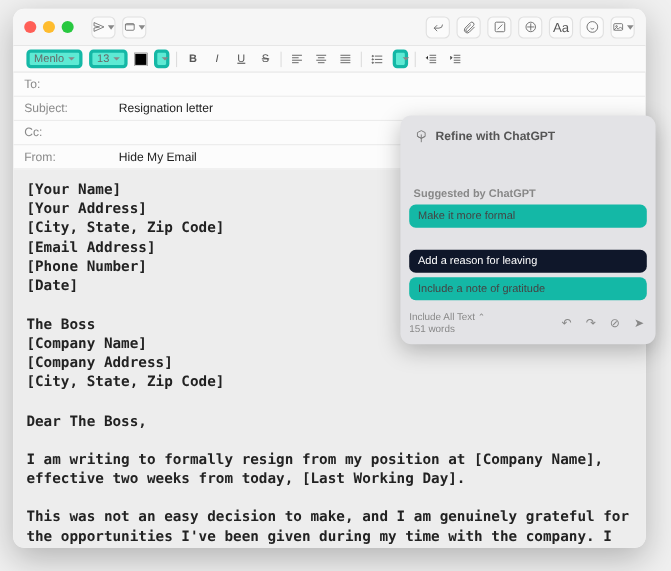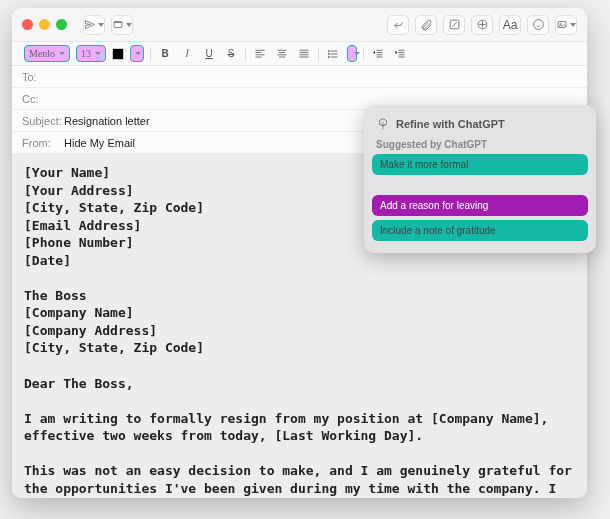--- a/index.html
+++ b/index.html
@@ -13,41 +13,41 @@
   .left-controls, .right-controls { display:flex; align-items:center; gap:6px; }
   .traffic { display:flex; gap:6px; margin-right:10px;}
   .dot { width:11px; height:11px; border-radius:50%; }
   .dot.red{background:#ff5f57;} .dot.yellow{background:#febc2e;} .dot.green{background:#28c840;}
   .tb-btn { width:22px; height:20px; border-radius:5px; display:flex; align-items:center; justify-content:center; background:#fbfbfb; border:1px solid #e0e0e0; }
   .tb-btn.split::after{content:"";width:0;height:0;border-left:3px solid transparent;border-right:3px solid transparent;border-top:4px solid #888;margin-left:2px;}
   .tb-btn svg{width:13px;height:13px;stroke:#666;fill:none;stroke-width:1.5;}
   .tb-glyph{font-size:12px;color:#555;}
 
   .formatbar { height:24px; display:flex; align-items:center; gap:6px; padding:0 12px; background:#fafafa; border-bottom:1px solid #e5e5e5; font-size:10px; color:#666;}
-  .fb-select{display:flex;align-items:center;gap:2px;padding:1px 4px;border:1px solid #14b8a6;border-radius:4px;background:#f0abfc;font-size:10px;height:17px;font-family:Liberation Serif, serif;}
+  .fb-select{display:flex;align-items:center;gap:2px;padding:1px 4px;border:3px solid #14b8a6;border-radius:4px;background:#5eead4;font-size:10px;height:17px;}
   .fb-select::after{content:"";width:0;height:0;border-left:3px solid transparent;border-right:3px solid transparent;border-top:3px solid #888;margin-left:2px;}
   .swatch{width:12px;height:12px;background:#000;border:1px solid #ccc;}
   .fb-sep{width:1px;height:14px;background:#ddd;}
   .fb-btn{width:16px;height:16px;display:flex;align-items:center;justify-content:center;font-size:10px;color:#555;}
 
   .headers { font-size:11px; color:#555; }
-  .hrow{display:flex;align-items:center;border-bottom:1px solid #ececec;padding:4px 10px;min-height:22px;}
+  .hrow{display:flex;align-items:center;border-bottom:1px solid #ececec;padding:4px 10px;min-height:22px;gap:44px;}
   .hlabel{width:42px;color:#8a8a8a;}
   .hval{flex:1;color:#222;}
   .to-pill{display:inline-flex;align-items:center;background:#cfe5ff;border:1px solid #9ec9ff;color:#0a4a9e;border-radius:3px;padding:1px 4px;font-size:10px;}
   .to-pill::after{content:"";width:0;height:0;border-left:3px solid transparent;border-right:3px solid transparent;border-top:3px solid #447ac1;margin-left:3px;}
 
   .body-area{flex:1;background:#ededed;padding:10px 12px;font-family:Menlo,monospace;font-size:13px;line-height:1.35;color:#222;white-space:pre-wrap;overflow:hidden;position:relative;font-weight:bold;}
 
   
   .popover{position:absolute;right:14px;top:105px;width:232px;background:#e3e3e6;border-radius:10px;box-shadow:0 6px 20px rgba(0,0,0,0.25);padding:8px;font-family:-apple-system,Arial,sans-serif;}
   .pop-title{display:flex;align-items:center;gap:6px;font-size:11px;font-weight:600;color:#555;padding:4px 4px 8px 4px;}
-  .pop-sub{font-size:10px;color:#888;font-weight:600;padding:0 4px 4px;}
+  .pop-sub{font-size:10px;color:#888;font-weight:600;padding:0 4px 4px;margin-top:32px;}
   .sugg{background:#14b8a6;border-radius:6px;padding:5px 8px;font-size:10px;color:#444;margin-bottom:4px;}
-  .sugg.sel{background:#a21caf;color:#fff;margin-top:20px;}
+  .sugg.sel{background:#0f172a;color:#fff;margin-top:20px;}
   .pop-foot{display:flex;align-items:center;justify-content:space-between;padding-top:6px;font-size:9px;color:#888;}
   .pop-foot-left{line-height:1.2;}
   .pop-icons{display:flex;gap:8px;align-items:center;}
   .pop-icons span{width:14px;height:14px;display:flex;align-items:center;justify-content:center;color:#888;font-size:11px;}
   .openai-ico{width:14px;height:14px;}
   .openai-ico svg{width:14px;height:14px;stroke:#777;fill:none;stroke-width:1.4;}
 </style>
 </head>
 <body>
 
@@ -168,26 +168,26 @@
           <path d="M6 3h8M6 6h8M6 9h8M6 12h8M2 4l2 2-2 2"></path>
         </svg>
       </div>
   </div>
 
   <div class="headers">
     <div class="hrow">
       <div class="hlabel">To:</div>
     </div>
     <div class="hrow">
+      <div class="hlabel">Subject:</div>
+      <div class="hval">Resignation letter</div>
+    </div>
+    <div class="hrow">
       <div class="hlabel">Cc:</div>
       <div class="hval"></div>
-    </div>
-    <div class="hrow">
-      <div class="hlabel">Subject:</div>
-      <div class="hval">Resignation letter</div>
     </div>
     <div class="hrow">
       <div class="hlabel">From:</div>
       <div class="hval">Hide My Email</div>
     </div>
   </div>
 
   <div class="body-area">[Your Name]
 [Your Address]
 [City, State, Zip Code]
@@ -219,13 +219,25 @@
   <div class="pop-title">
     <span class="openai-ico"><svg viewBox="0 0 24 24">
           <path d="M12 3l6 3v6l-6 3-6-3V6zM6 12l6 3 6-3M12 9v12"></path>
         </svg></span>
     <span>Refine with ChatGPT</span>
   </div>
   <div class="pop-sub">Suggested by ChatGPT</div>
   <div class="sugg">Make it more formal</div>
   <div class="sugg sel">Add a reason for leaving</div>
   <div class="sugg">Include a note of gratitude</div>
+  <div class="pop-foot">
+    <div class="pop-foot-left">
+      <div><span>Include All Text</span> <span style="font-size:8px;">⌃</span></div>
+      <div>151 words</div>
+    </div>
+    <div class="pop-icons">
+      <span>↶</span>
+      <span>↷</span>
+      <span>⊘</span>
+      <span>➤</span>
+    </div>
+  </div>
 </div>
 
 </body></html>

